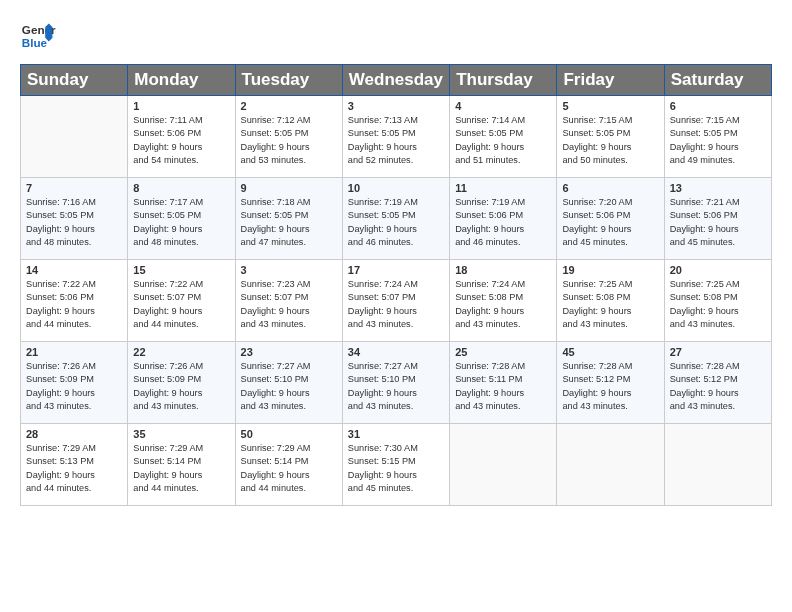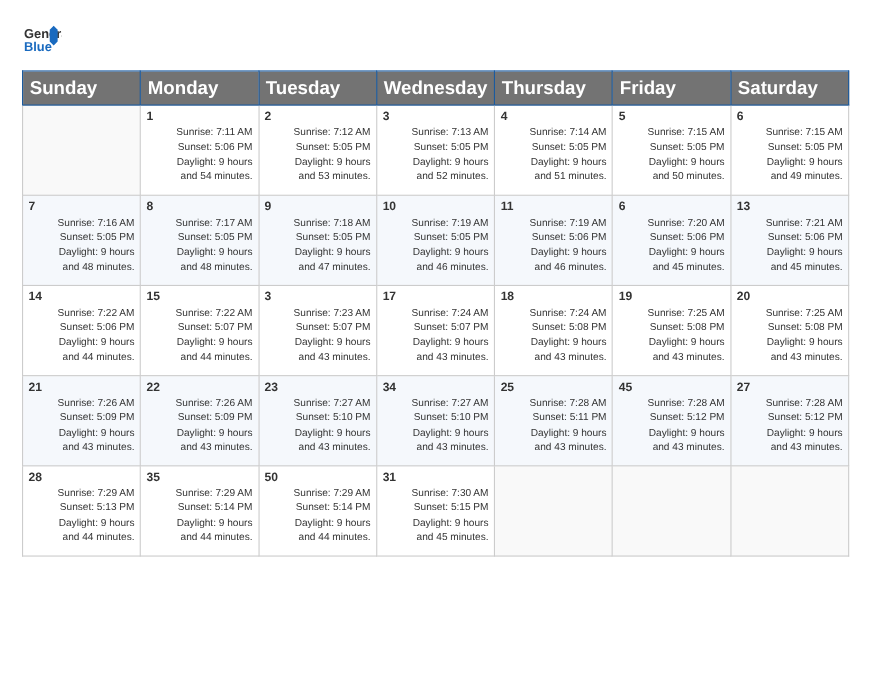--- a/index.html
+++ b/index.html
@@ -76,21 +76,20 @@
     .day-number {
       font-size: 11px;
       font-weight: bold;
       margin-bottom: 2px;
       display: block;
     }
     .day-info {
       font-size: 9.2px;
       line-height: 1.45;
       color: #333;
-      text-align: right;
     }
     .empty-cell {
       background: #f9f9f9 !important;
     }
   </style>
 </head>
 <body>
 
 <div class="page">
   <div class="header">

